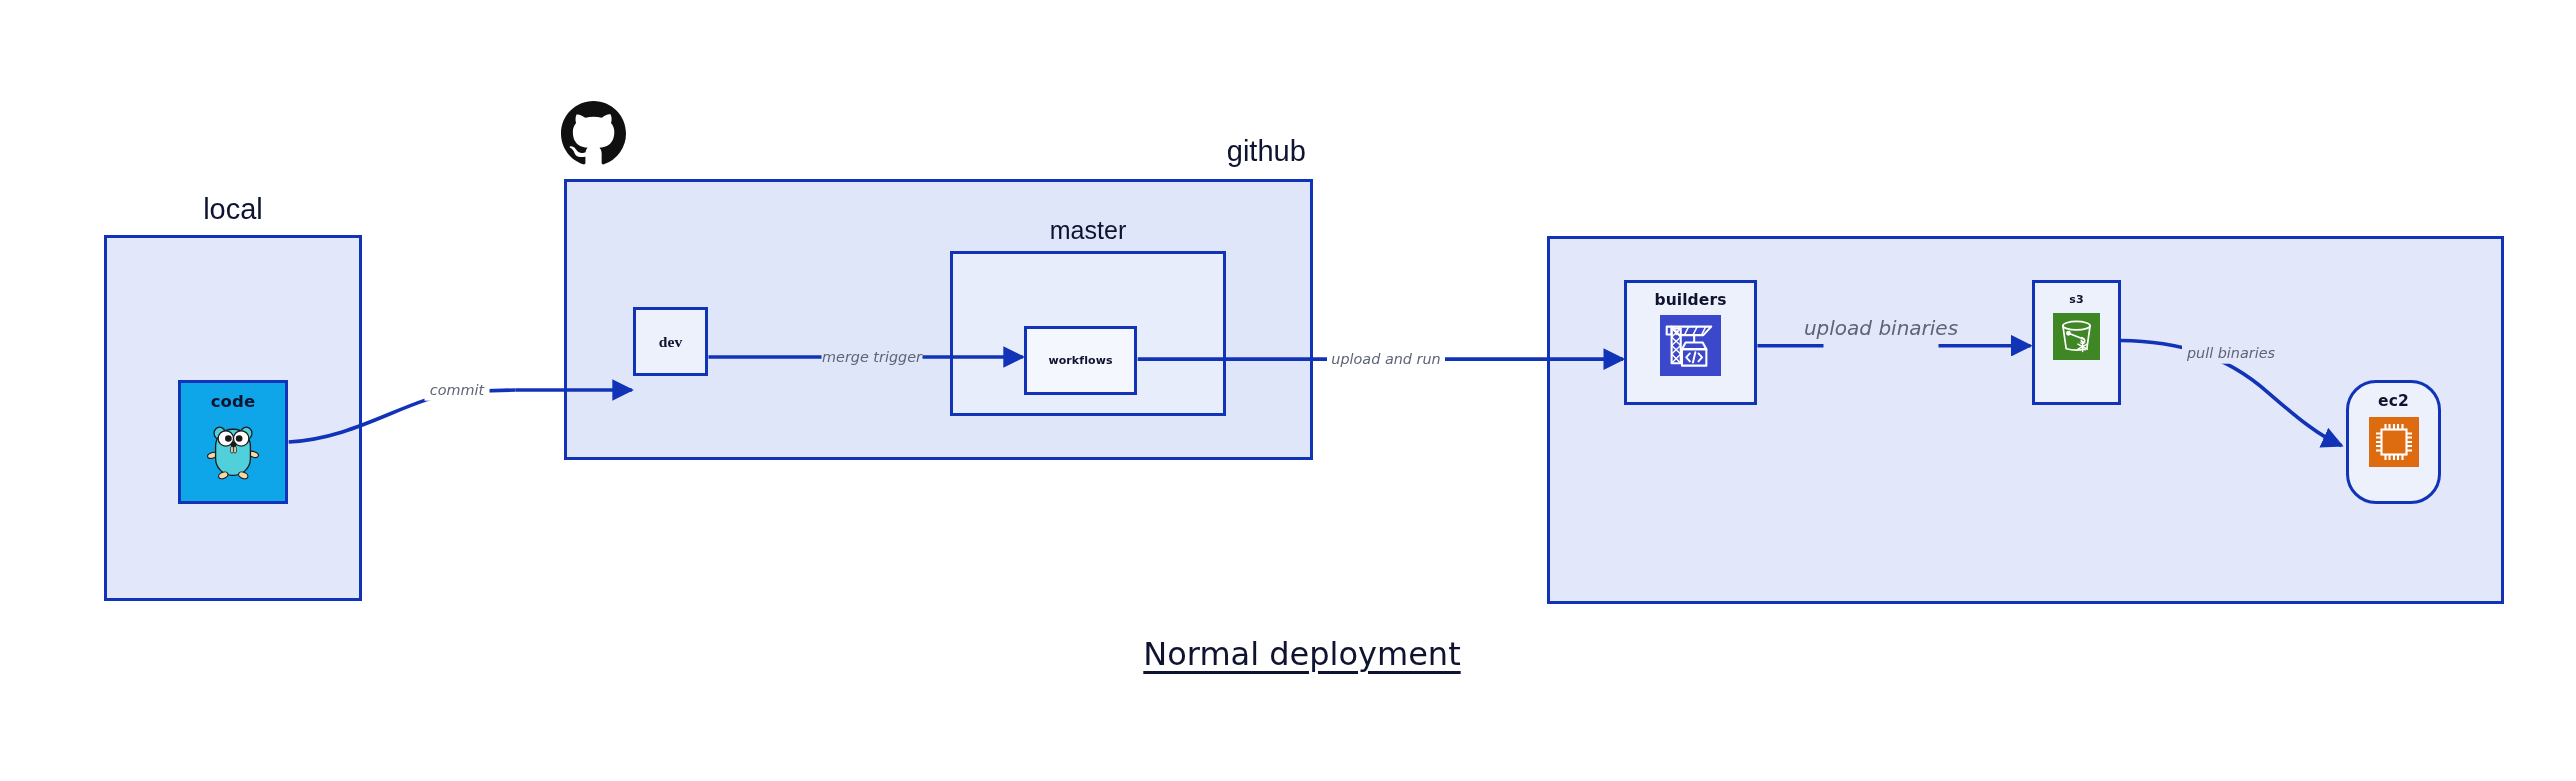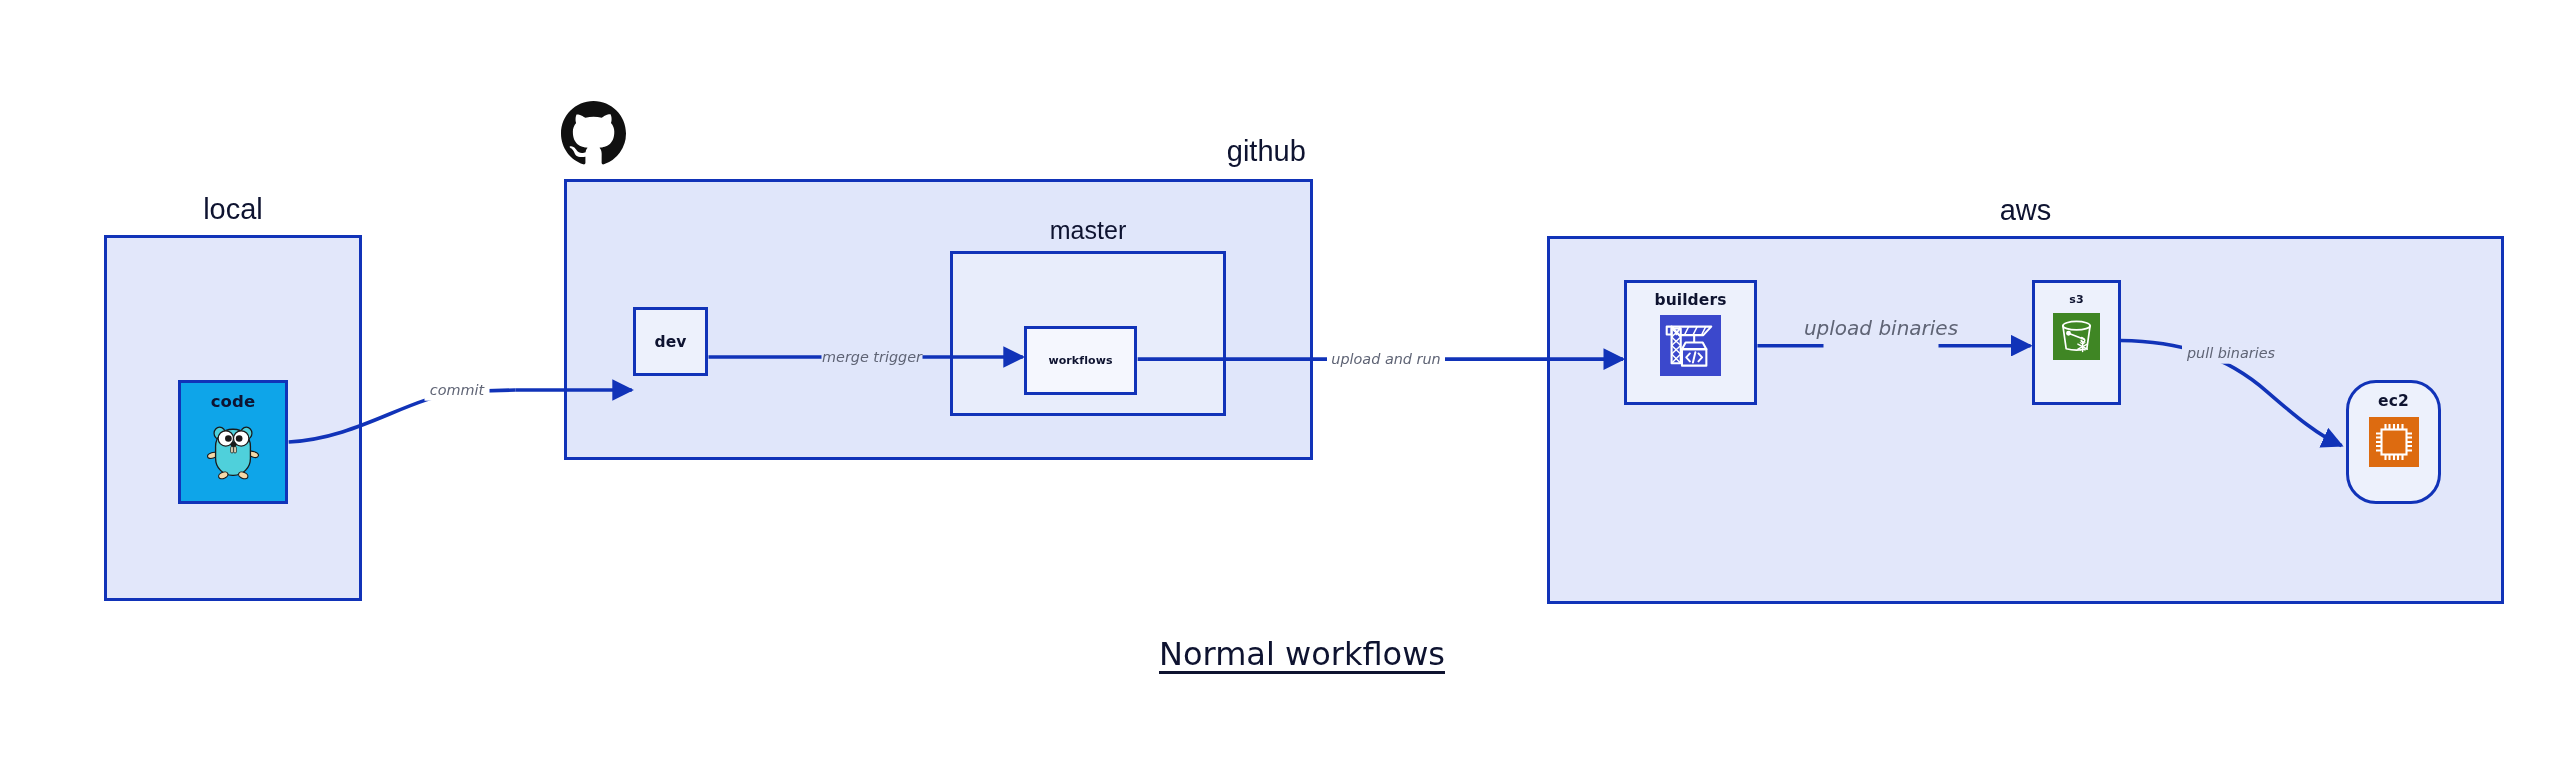--- a/index.html
+++ b/index.html
@@ -120,21 +120,20 @@
            .68 0 1.36.09 2 .27 1.53-1.04 2.2-.82 2.2-.82.44 1.1.16 1.92.08 2.12
            .51.56.82 1.27.82 2.15 0 3.07-1.87 3.75-3.65 3.95.29.25.54.73.54 1.48
            0 1.07-.01 1.93-.01 2.2 0 .21.15.46.55.38A8.01 8.01 0 0016 8c0-4.42-3.58-8-8-8z"></path>
     </svg>
   </div>
 
   <div class="group" id="group-master" style="left:950px; top:251px; width:276px; height:165px;"></div>
   <div class="group-label" style="left:950px; top:216px; width:276px; text-align:center; font-size:25px;">master</div>
 
   <div class="group" id="group-aws" style="left:1547px; top:236px; width:957px; height:368px;"></div>
-  <div class="group-label" style="left:1547px; top:194px; width:957px; text-align:center; font-size:29px;">aws</div>
 
   <div class="node" id="node-code" style="left:178px; top:380px; width:110px; height:124px; background:#0ea5e9;">
     <div class="node-label" style="font-size:16.5px; margin-top:9.3px;">code</div>
     <div class="node-icon" style="margin-top:7.2px;">
       
       <svg width="58" height="64" viewBox="0 0 112 125" aria-hidden="true">
 
         <ellipse cx="30" cy="30" rx="11" ry="12" fill="#4FD0DB" stroke="#1A1A1A" stroke-width="2.4"></ellipse>
         <ellipse cx="82" cy="30" rx="11" ry="12" fill="#4FD0DB" stroke="#1A1A1A" stroke-width="2.4"></ellipse>
 
@@ -154,21 +153,21 @@
 
         <ellipse cx="57" cy="52" rx="6" ry="5" fill="#1A1A1A"></ellipse>
 
         <rect x="51.5" y="56" width="5" height="12" rx="1.6" fill="#FAEBC8" stroke="#1A1A1A" stroke-width="1.6"></rect>
         <rect x="57.5" y="56" width="5" height="12" rx="1.6" fill="#FAEBC8" stroke="#1A1A1A" stroke-width="1.6"></rect>
       </svg>
     </div>
   </div>
 
   <div class="node" id="node-dev" style="left:633px; top:307px; width:75px; height:69px; background:#EDF1FC; justify-content:center;">
-    <div class="node-label" style="font-size:15.5px;">dev</div>
+    <div class="node-label" style="font-size:15.5px;font-family:Liberation Serif, serif;">dev</div>
   </div>
 
   <div class="node" id="node-workflows" style="left:1024px; top:326px; width:113px; height:69px; background:#F5F7FE; justify-content:center;">
     <div class="node-label" style="font-size:11px;">workflows</div>
   </div>
 
   <div class="node" id="node-builders" style="left:1624px; top:280px; width:133px; height:125px; background:#EDF1FC;">
     <div class="node-label" style="font-size:15.5px; margin-top:8.2px;">builders</div>
     <div class="node-icon" style="margin-top:6.2px;">
       <svg width="61" height="61" viewBox="0 0 100 100" aria-hidden="true">
@@ -288,17 +287,17 @@
   <div class="edge-label" style="left:1386px; top:359px; font-size:14.4px;">upload and run</div>
 
   <div class="edge-label-bg" style="left:1881px; top:346px; width:115px; height:20.6px; background:#E2E7FA;"></div>
   <div class="edge-label" style="left:1881px; top:328px; font-size:20px;">upload binaries</div>
 
   <div class="edge-label-bg" style="left:2231px; top:353px; width:98px; height:20.6px; background:#E2E7FA;"></div>
   <div class="edge-label" style="left:2231px; top:353px; font-size:14.4px;">pull binaries</div>
 
   <div id="diagram-title" style="left:0; top:635px; width:2604px; text-align:center; font-size:0;"></div>
   <div style="position:absolute; left:0; top:635px; width:2604px; text-align:center; pointer-events:none;">
-    <span id="diagram-title-text" style="font-size:32px; color:#0E1330; text-decoration:underline; text-underline-offset:6.2px; text-decoration-thickness:3.1px; font-family:'DejaVu Sans','Liberation Sans',sans-serif;">Normal workflows</span>
+    <span id="diagram-title-text" style="font-size:32px; color:#0E1330; text-decoration:underline; text-underline-offset:6.2px; text-decoration-thickness:3.1px; font-family:'DejaVu Sans','Liberation Sans',sans-serif;">Normal deployment</span>
   </div>
 
 </div>
 
 
 </body></html>

